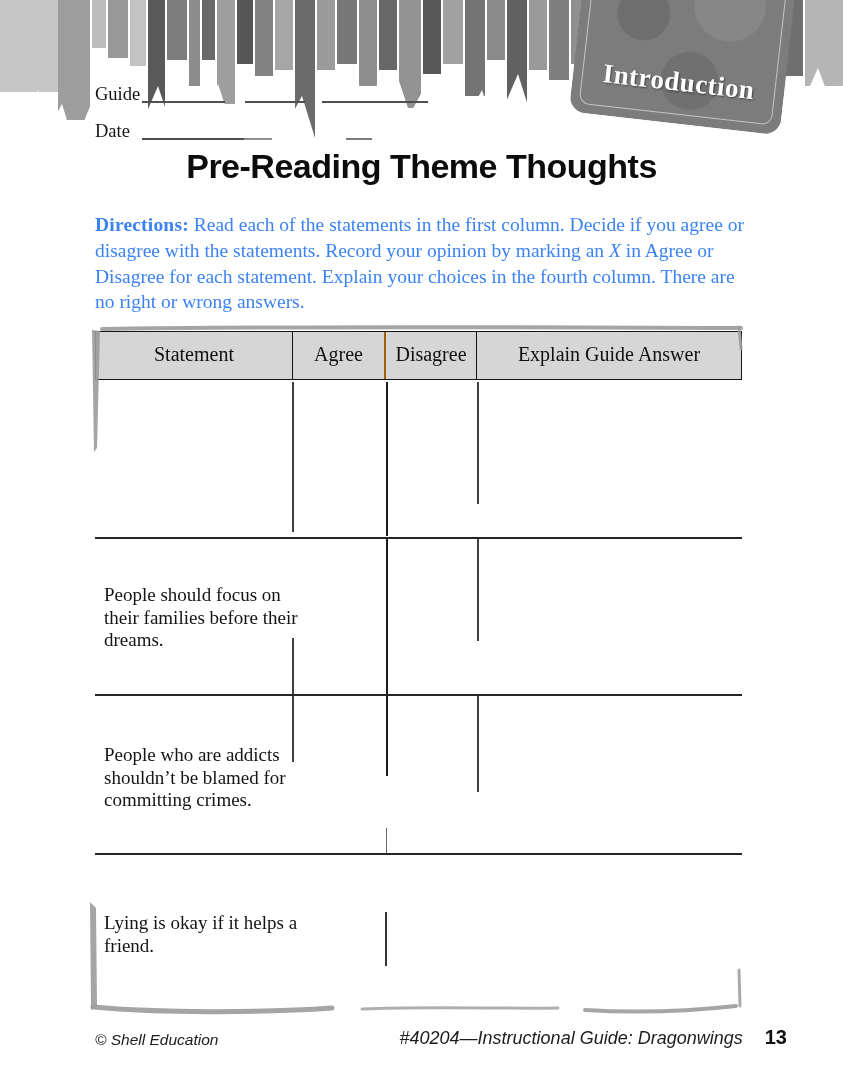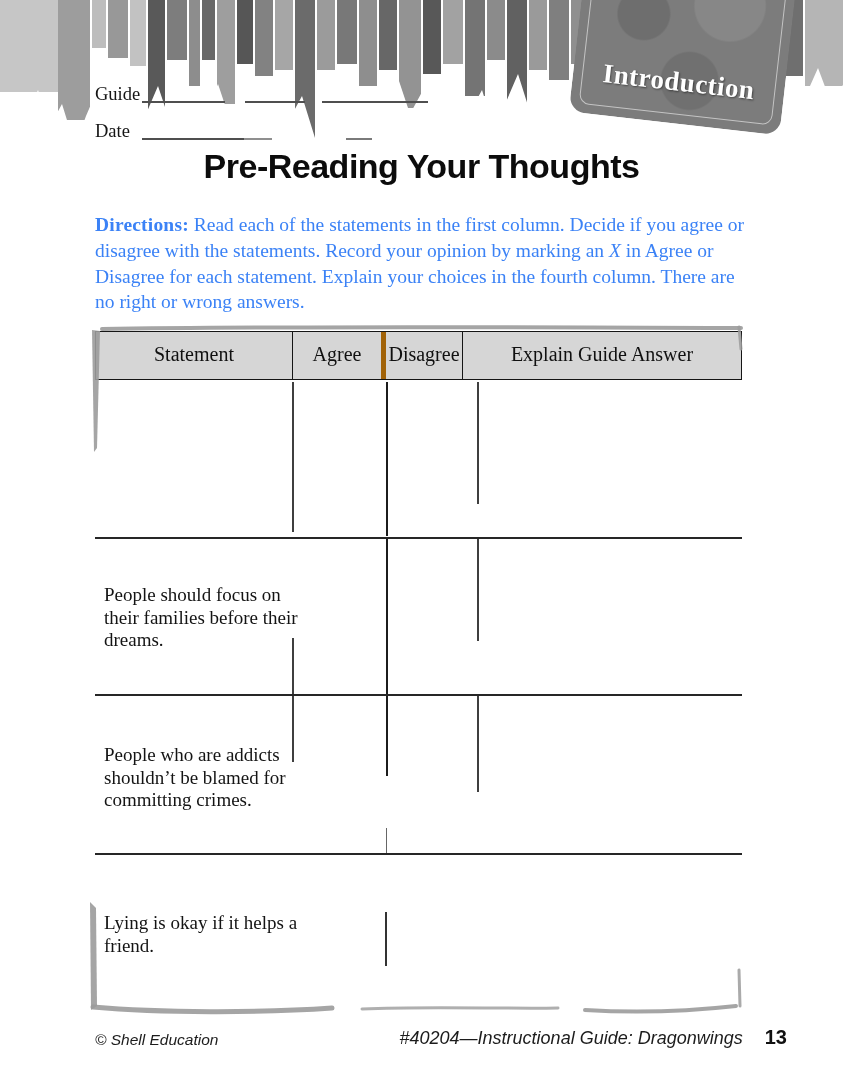--- a/index.html
+++ b/index.html
@@ -49,22 +49,22 @@
   .directions{position:absolute;left:95px;top:212px;width:656px;margin:0;
     font-size:19.5px;line-height:25.8px;color:#3b82f6;}
   .directions b{letter-spacing:.2px;}
 
   
   .thead{position:absolute;left:95px;top:331px;width:647px;height:49px;background:#d6d6d6;
     border:1.6px solid #151515;box-sizing:border-box;display:flex;z-index:2;}
   .th{box-sizing:border-box;text-align:center;font-weight:normal;font-size:20px;line-height:45px;
     color:#101010;}
   .th-statement{width:197px;border-right:1.6px solid #151515;}
-  .th-agree{width:93px;border-right:5px solid #a16207;}
-  .th-disagree{width:77px;border-right:1.6px solid #151515;}
+  .th-agree{width:93px;border-right:2px solid #a16207;}
+  .th-disagree{width:91px;border-right:1.6px solid #151515;}
   .th-explain{flex:1;}
 
   .hline{position:absolute;left:95px;width:647px;height:1.6px;background:#262626;}
   .vline{position:absolute;}
   .stmt{position:absolute;left:104px;width:196px;font-size:19px;line-height:22.5px;color:#141414;}
   .blank-cell{position:absolute;}
 
   
   .rough{position:absolute;left:0;top:0;z-index:3;pointer-events:none;}
 
@@ -123,21 +123,21 @@
 
   <div class="intro-badge">
     <span class="intro-badge-label">Introduction</span>
   </div>
 
   <span class="field-label" style="left:95px;top:84px">Guide</span>
   <span class="write-line name-line"></span>
   <span class="field-label" style="left:95px;top:121px">Date</span>
   <span class="write-line date-line"></span>
 
-  <h1 class="title">Pre-Reading Your Thoughts</h1>
+  <h1 class="title">Pre-Reading Theme Thoughts</h1>
 
   <p class="directions"><b>Directions:</b><span> Read each of the statements in the first column.  Decide if you agree or disagree with the statements.  Record your opinion by marking an </span><i>X</i><span> in Agree or Disagree for each statement.  Explain your choices in the fourth column.  There are no right or wrong answers.</span></p>
 
   <div class="thead">
     <div class="th th-statement">Statement</div>
     <div class="th th-agree">Agree</div>
     <div class="th th-disagree">Disagree</div>
     <div class="th th-explain">Explain Guide Answer</div>
   </div>
 

